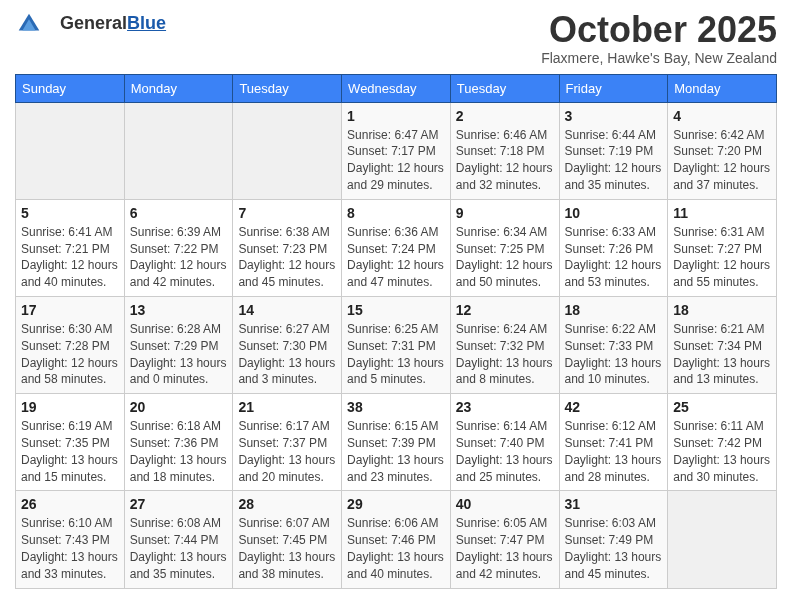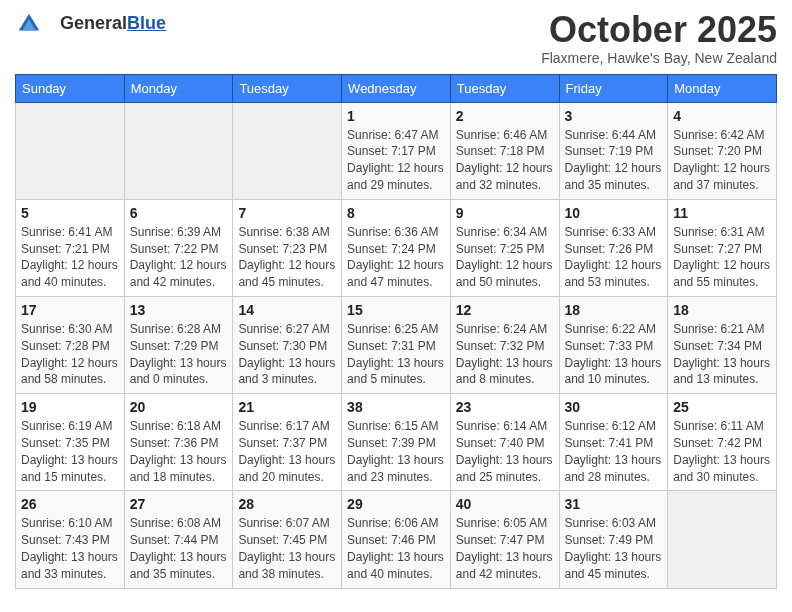--- a/index.html
+++ b/index.html
@@ -225,21 +225,21 @@
         </td>
         <td>
           <div class="day-num">38</div>
           <div class="day-info">Sunrise: 6:15 AM<br>Sunset: 7:39 PM<br>Daylight: 13 hours<br>and 23 minutes.</div>
         </td>
         <td>
           <div class="day-num">23</div>
           <div class="day-info">Sunrise: 6:14 AM<br>Sunset: 7:40 PM<br>Daylight: 13 hours<br>and 25 minutes.</div>
         </td>
         <td>
-          <div class="day-num">30</div>
+          <div class="day-num">42</div>
           <div class="day-info">Sunrise: 6:12 AM<br>Sunset: 7:41 PM<br>Daylight: 13 hours<br>and 28 minutes.</div>
         </td>
         <td>
           <div class="day-num">25</div>
           <div class="day-info">Sunrise: 6:11 AM<br>Sunset: 7:42 PM<br>Daylight: 13 hours<br>and 30 minutes.</div>
         </td>
       </tr>
       <tr>
         <td>
           <div class="day-num">26</div>

